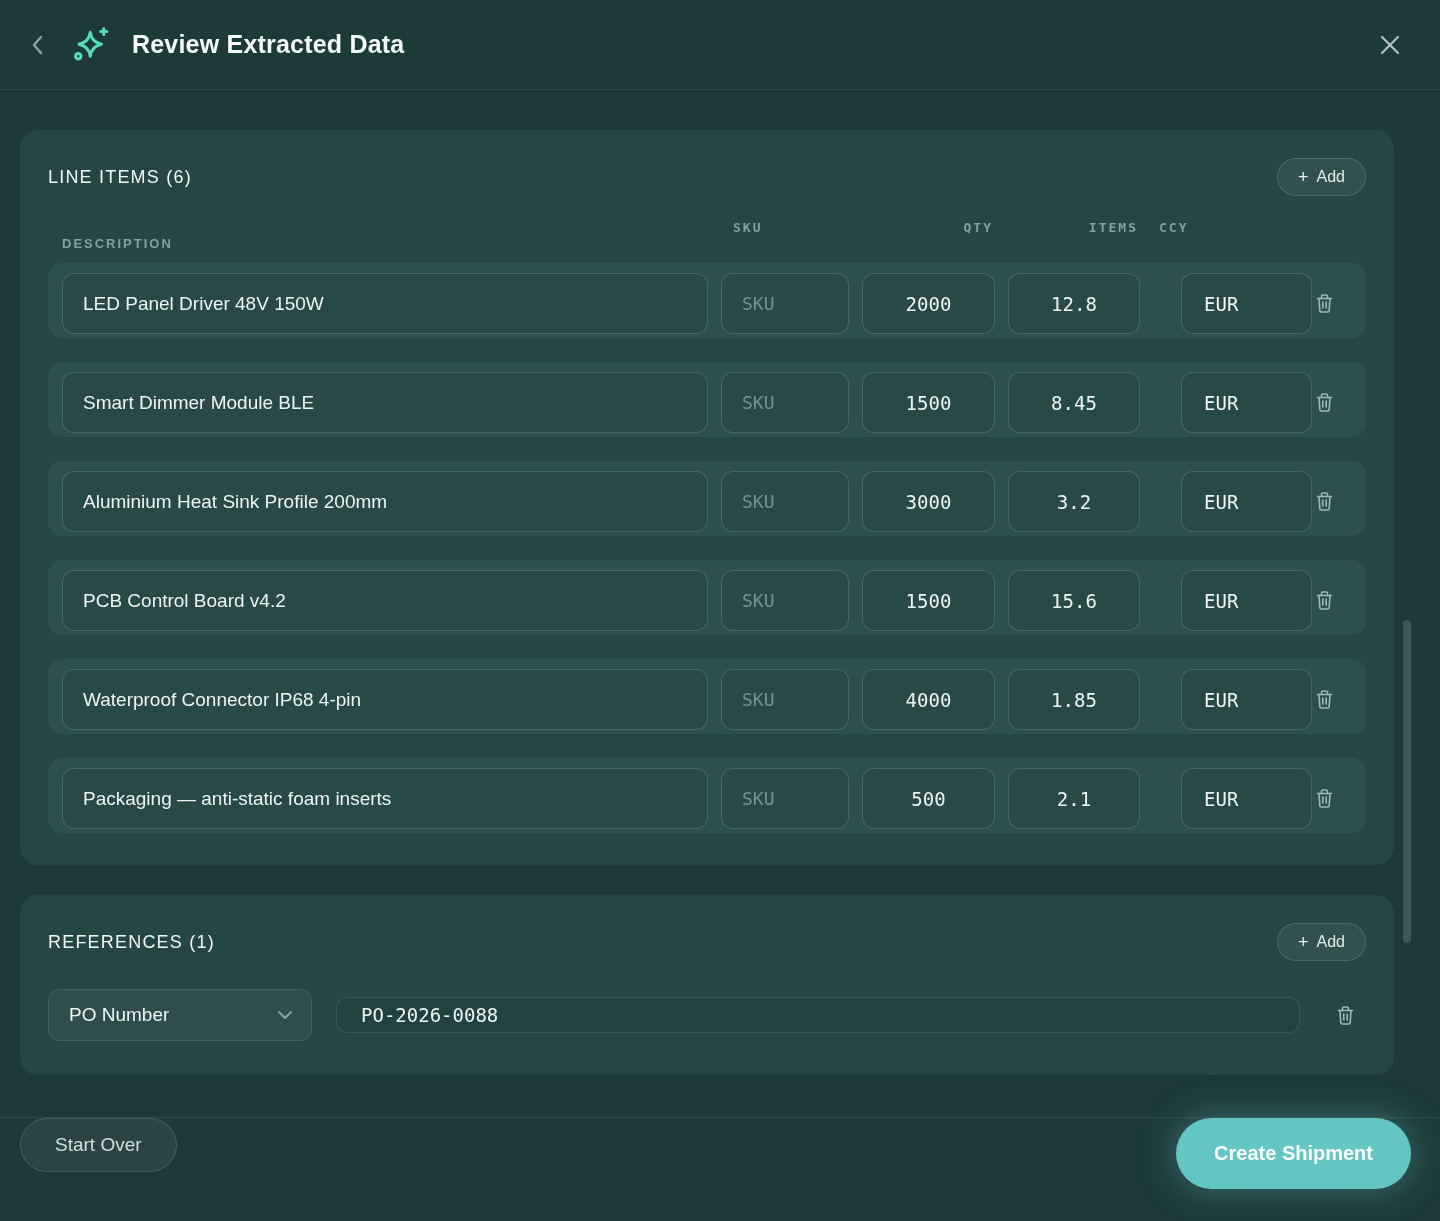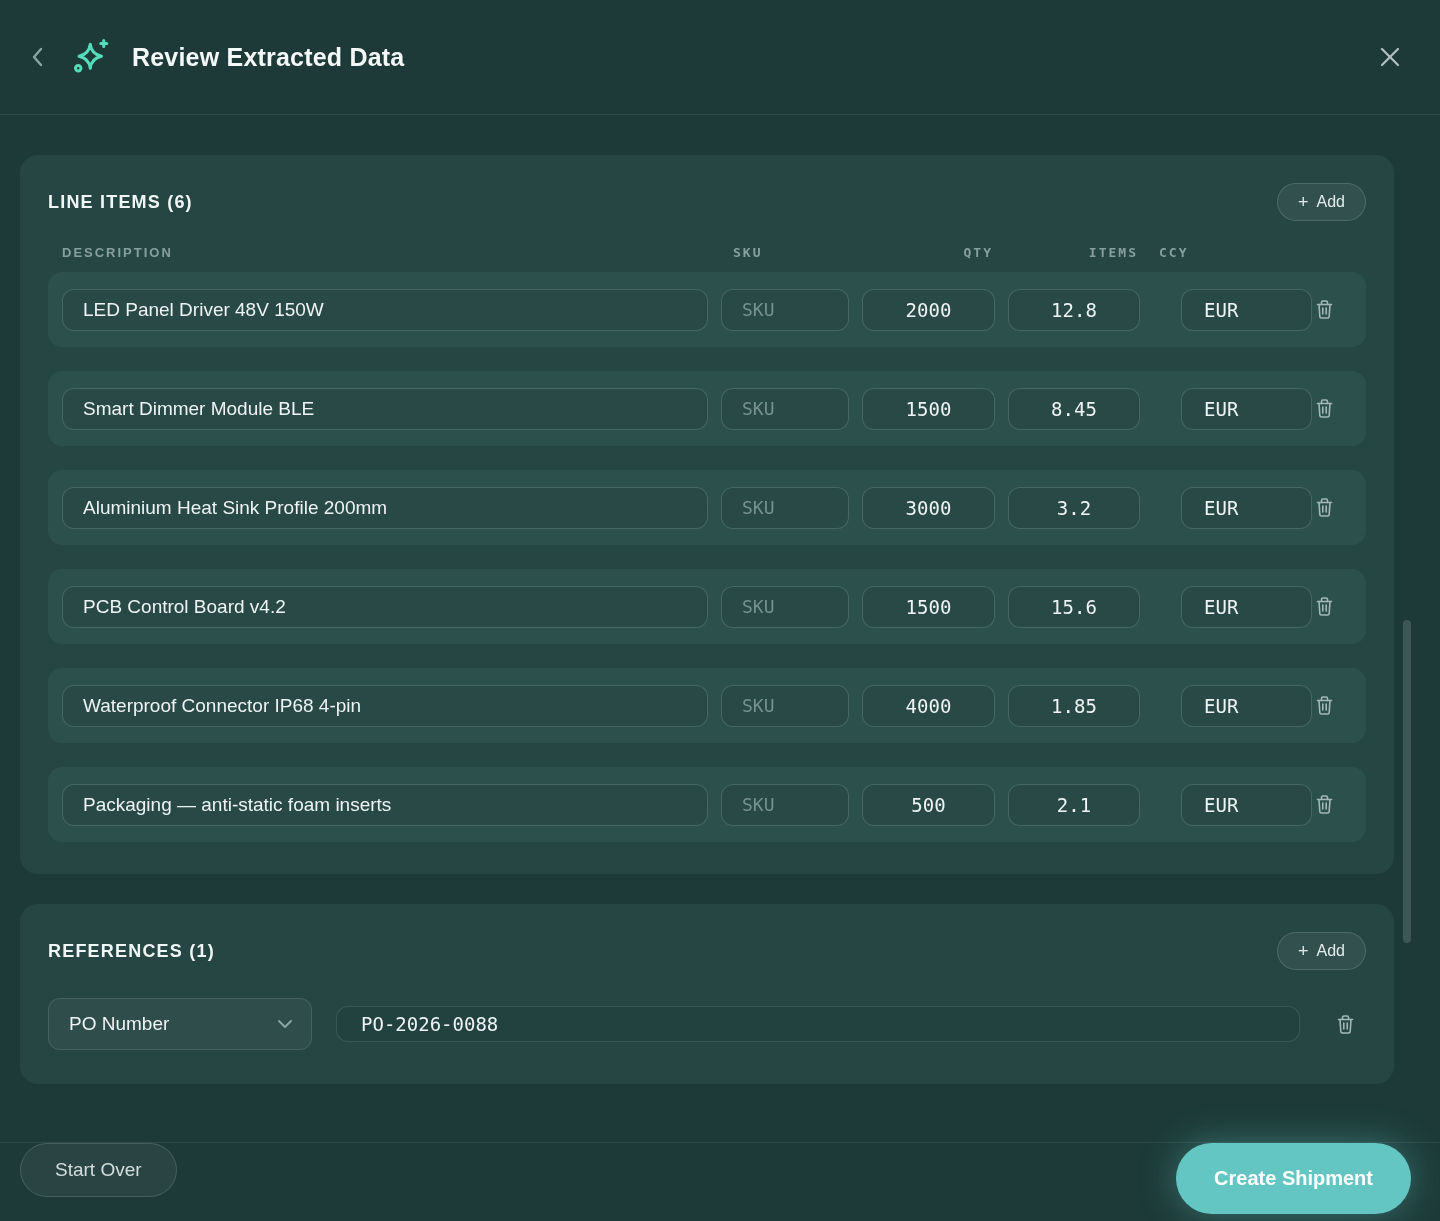--- a/index.html
+++ b/index.html
@@ -19,21 +19,21 @@
   html,body{width:1440px;height:1221px;overflow:hidden;}
   body{
     background:var(--bg);
     font-family:"Liberation Sans", sans-serif;
     color:var(--text);
     position:relative;
   }
 
   
   .app-header{
-    height:115px;
+    height:90px;
     display:flex;align-items:center;
     padding:0 33px 0 24px;
     border-bottom:1px solid rgba(233,242,241,0.09);
   }
   .icon-btn{background:none;border:none;cursor:pointer;display:flex;align-items:center;justify-content:center;padding:4px;}
   .back-btn{margin-right:18px;}
   .sparkle{margin-right:20px;display:flex;align-items:center;}
   .app-title{font-size:25px;font-weight:700;letter-spacing:0.2px;color:#f4f8f7;}
   .spacer{flex:1;}
 
@@ -41,21 +41,21 @@
   .content{height:1027px;overflow:hidden;}
   .card{
     width:1374px;margin:0 0 0 20px;
     background:var(--card);
     border-radius:18px;
     padding:28px 28px 32px 28px;
   }
   .card.line-items{margin-top:40px;}
   .card.references{margin-top:30px;padding-bottom:34px;}
   .card-head{display:flex;align-items:center;justify-content:space-between;margin-bottom:14px;}
-  .section-title{font-size:18px;font-weight:700;letter-spacing:1.2px;color:#f0f6f5;}
+  .section-title{font-size:18px;font-weight:400;letter-spacing:1.2px;color:#f0f6f5;}
   .pill-btn{
     display:flex;align-items:center;gap:8px;
     background:rgba(255,255,255,0.06);
     border:1px solid rgba(233,242,241,0.16);
     border-radius:999px;
     padding:9px 20px;
     color:#e3ebea;font-size:16px;
     font-family:"Liberation Sans", sans-serif;
     cursor:pointer;
   }
@@ -64,41 +64,41 @@
   
   .cols{
     display:grid;
     grid-template-columns:646px 128px 133px 132px 131px 1fr;
     column-gap:13px;
     padding:0 14px;
     margin:24px 0 12px 0;
     font-size:13px;font-weight:700;letter-spacing:2px;
     color:#87a09e;
   }
-  .cols .c-desc{padding-left:0;}
+  .cols .c-desc{padding-left:0;margin-top:16px;}
   .cols .c-sku{font-family:"DejaVu Sans Mono", monospace;padding-left:12px;}
   .cols .c-qty{font-family:"DejaVu Sans Mono", monospace;text-align:right;padding-right:2px;}
   .cols .c-price{font-family:"DejaVu Sans Mono", monospace;text-align:right;padding-right:2px;}
   .cols .c-ccy{font-family:"DejaVu Sans Mono", monospace;padding-left:6px;}
 
   
   .li-row{
     display:grid;
     grid-template-columns:646px 128px 133px 132px 131px 1fr;
     column-gap:13px;
     align-items:center;
     background:var(--row);
     border-radius:14px;
     padding:10px 14px;
     margin-bottom:24px;
     height:75px;
   }
   .li-row:last-of-type{margin-bottom:0;}
   .field{
-    height:42px;
+    height:61px;
     background:var(--input-bg);
     border:1px solid var(--border);
     border-radius:12px;
     color:var(--text);
     font-size:19px;
     width:100%;
     outline:none;
   }
   input.field::placeholder{color:var(--placeholder);}
   .f-desc{padding:0 20px;font-family:"Liberation Sans", sans-serif;}

